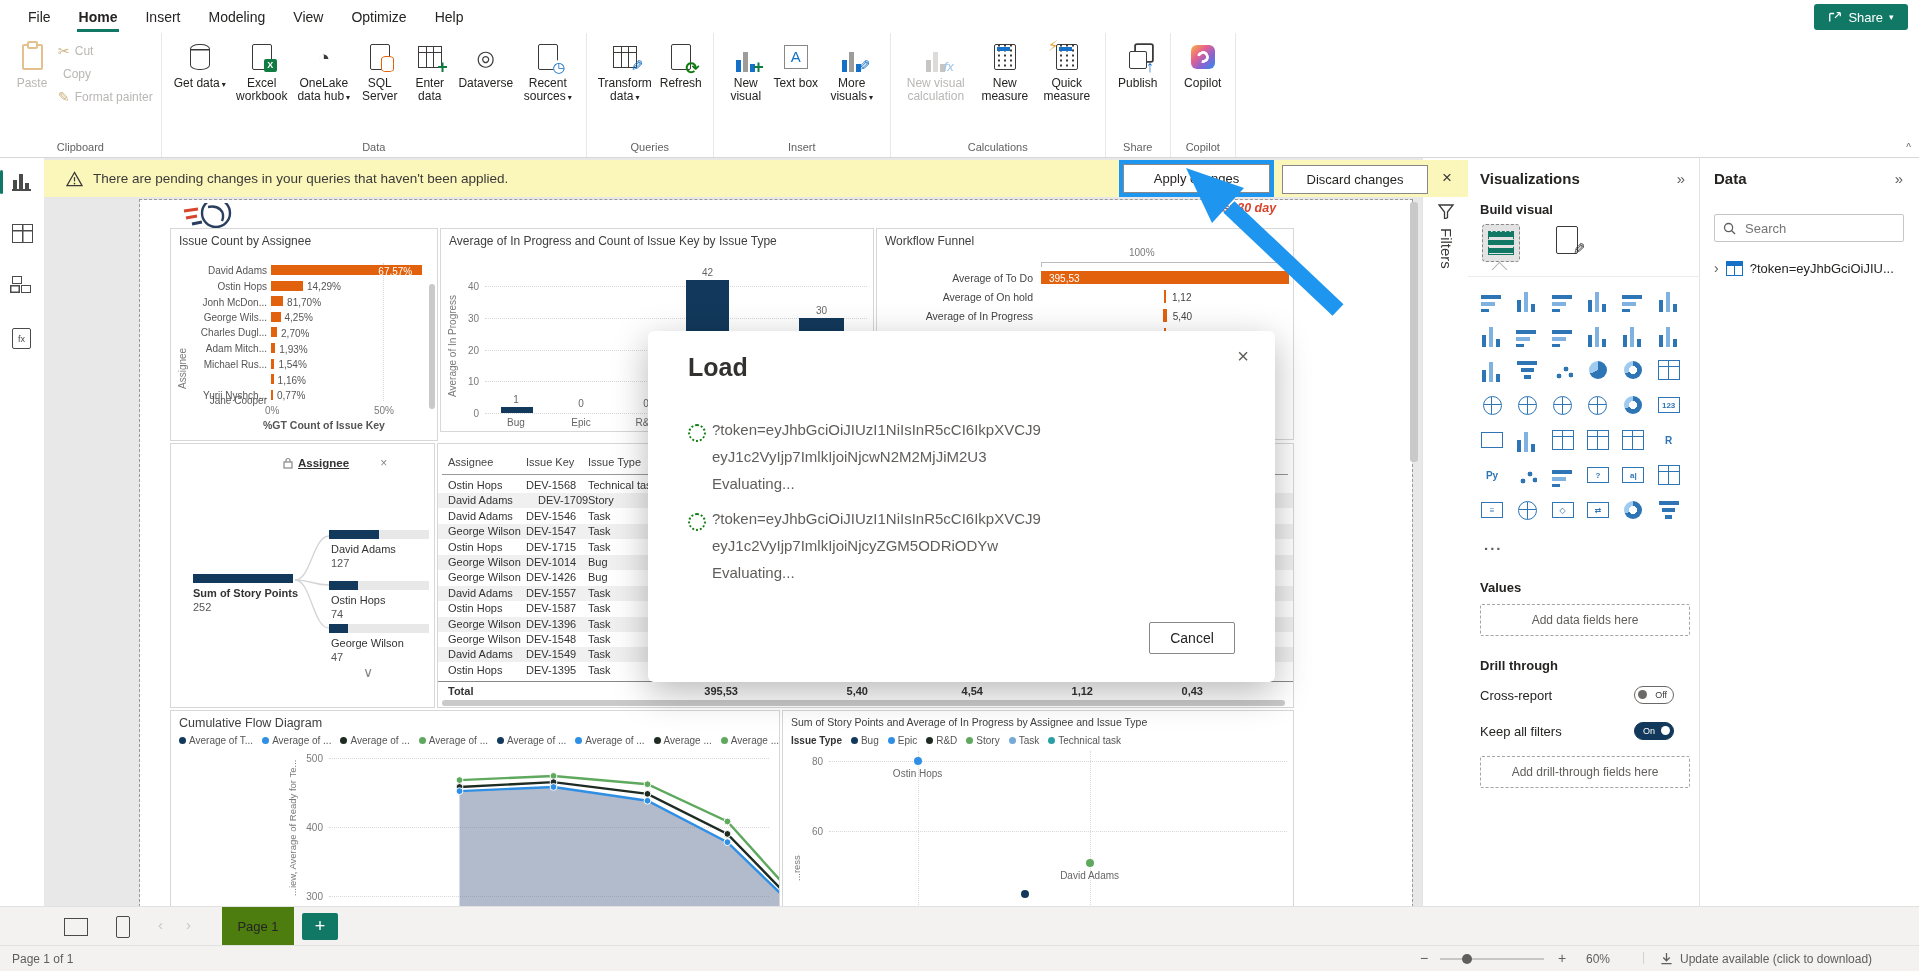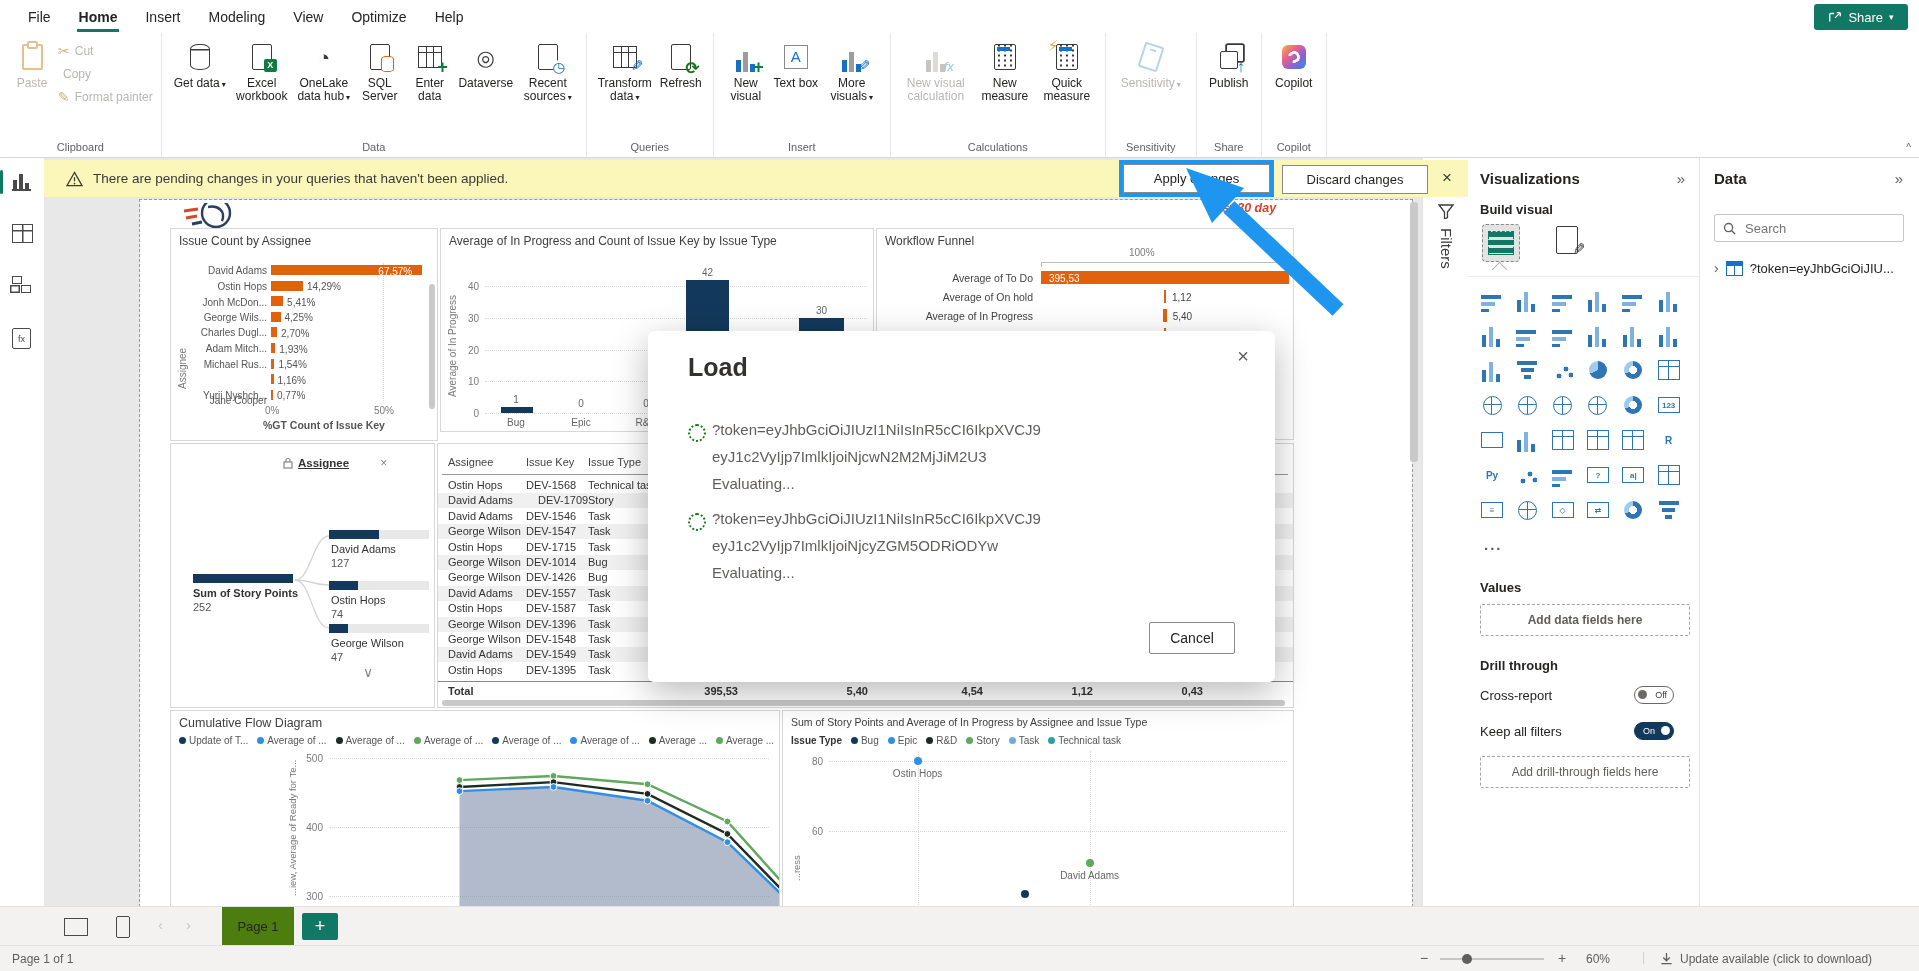--- a/index.html
+++ b/index.html
@@ -307,31 +307,20 @@
             <span class="calc"></span>
             <span class="bolt">⚡</span>
           </div>
           <div>Quick measure</div>
         </div>
       </div>
       <div class="glabel">Calculations</div>
     </div>
     <div class="rgroup">
       <div class="gbody">
-        <div class="rbtn wide disabled">
-          <div class="ic">
-            <span class="tag"></span>
-          </div>
-          <div>Sensitivity<span class="caret">▾</span></div>
-        </div>
-      </div>
-      <div class="glabel">Sensitivity</div>
-    </div>
-    <div class="rgroup">
-      <div class="gbody">
         <div class="rbtn narrow">
           <div class="ic">
             <span class="pub"></span>
             <span class="uparr">↑</span>
           </div>
           <div>Publish</div>
         </div>
       </div>
       <div class="glabel">Share</div>
     </div>
@@ -379,21 +368,21 @@
         <div class="tick rot" style="position: absolute; left: 6px; top: 160px; font-size: 10px; color: rgb(122, 122, 122);">Assignee</div>
         <div class="vgridline" style="left: 212px; top: 34px; height: 138px;"></div>
         <div class="hlabel" style="position: absolute; left: 0px; top: 36px; width: 96px; text-align: right;">David Adams</div>
         <div class="hbar" style="left: 100px; top: 36px; width: 151.357px;"></div>
         <div class="hlabel" style="position: absolute; left: 207.357px; top: 36.5px; color: rgb(255, 255, 255);">67,57%</div>
         <div class="hlabel" style="position: absolute; left: 0px; top: 51.6px; width: 96px; text-align: right;">Ostin Hops</div>
         <div class="hbar" style="left: 100px; top: 51.6px; width: 32.0096px;"></div>
         <div class="hlabel" style="position: absolute; left: 136.01px; top: 52.1px;">14,29%</div>
         <div class="hlabel" style="position: absolute; left: 0px; top: 68px; width: 96px; text-align: right;">Jonh McDon...</div>
         <div class="hbar" style="left: 100px; top: 67.2px; width: 12.1184px;"></div>
-        <div class="hlabel" style="position: absolute; left: 116.118px; top: 67.7px;">5,41%</div>
+        <div class="hlabel" style="position: absolute; left: 116.118px; top: 67.7px;">81,70%</div>
         <div class="hlabel" style="position: absolute; left: 0px; top: 82.8px; width: 96px; text-align: right;">George Wils...</div>
         <div class="hbar" style="left: 100px; top: 82.8px; width: 9.52px;"></div>
         <div class="hlabel" style="position: absolute; left: 113.52px; top: 83.3px;">4,25%</div>
         <div class="hlabel" style="position: absolute; left: 0px; top: 98.4px; width: 96px; text-align: right;">Charles Dugl...</div>
         <div class="hbar" style="left: 100px; top: 98.4px; width: 6.048px;"></div>
         <div class="hlabel" style="position: absolute; left: 110.048px; top: 98.9px;">2,70%</div>
         <div class="hlabel" style="position: absolute; left: 0px; top: 114px; width: 96px; text-align: right;">Adam Mitch...</div>
         <div class="hbar" style="left: 100px; top: 114px; width: 4.3232px;"></div>
         <div class="hlabel" style="position: absolute; left: 108.323px; top: 114.5px;">1,93%</div>
         <div class="hlabel" style="position: absolute; left: 0px; top: 129.6px; width: 96px; text-align: right;">Michael Rus...</div>
@@ -561,21 +550,21 @@
           <span class="tcell" style="left: 595px; top: 3px; width: 60px; text-align: right;">1,12</span>
           <span class="tcell" style="left: 705px; top: 3px; width: 60px; text-align: right;">0,43</span>
         </div>
         <div class="scrollv" style="left: 4px; top: 256px; width: 843px; height: 6px;"></div>
       </div>
       <div class="visual" style="left: 30px; top: 510px; width: 610px; height: 196px; border-bottom: none;">
         <div class="vtitle" style="font-size: 12.5px;">Cumulative Flow Diagram</div>
         <div class="legend" style="left: 8px; top: 24px;">
           <span class="lchip">
             <span class="ldot" style="background: rgb(18, 57, 91);"></span>
-            <span>Update of T...</span>
+            <span>Average of T...</span>
           </span>
           <span class="lchip">
             <span class="ldot" style="background: rgb(47, 143, 229);"></span>
             <span>Average of ...</span>
           </span>
           <span class="lchip">
             <span class="ldot" style="background: rgb(29, 43, 35);"></span>
             <span>Average of ...</span>
           </span>
           <span class="lchip">
@@ -851,21 +840,21 @@
       </div>
       <div class="vz">
         <div class="vz-dn"></div>
       </div>
       <div class="vz">
         <div class="vz-fn"></div>
       </div>
     </div>
   <div style="position:absolute;left:16px;top:378px;font-size:15px;font-weight:bold;color:#605e5c;letter-spacing:2px;">...</div>
   <div style="position:absolute;left:12px;top:422px;" class="seclabel">Values</div>
-  <div class="dashbox" style="left:12px;top:446px;width:208px;height:30px;font-weight:bold;">
+  <div class="dashbox" style="left:12px;top:446px;width:208px;height:30px;">
       <span>Add data fields here</span>
     </div>
   <div style="position:absolute;left:12px;top:500px;" class="seclabel">Drill through</div>
   <div style="position:absolute;left:12px;top:530px;font-size:13px;">Cross-report</div>
   <div class="toggle off" style="left:166px;top:528px;">
       <span class="tlab">Off</span>
     </div>
   <div style="position:absolute;left:12px;top:566px;font-size:13px;">Keep all filters</div>
   <div class="toggle on" style="left:166px;top:564px;">
       <span class="tlab">On</span>

